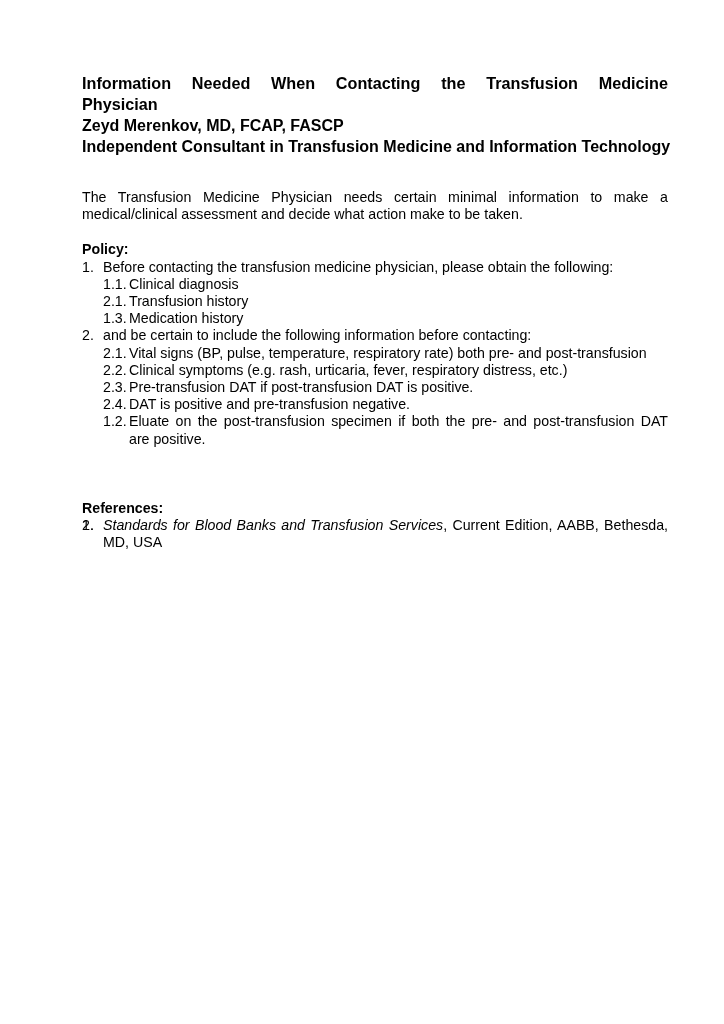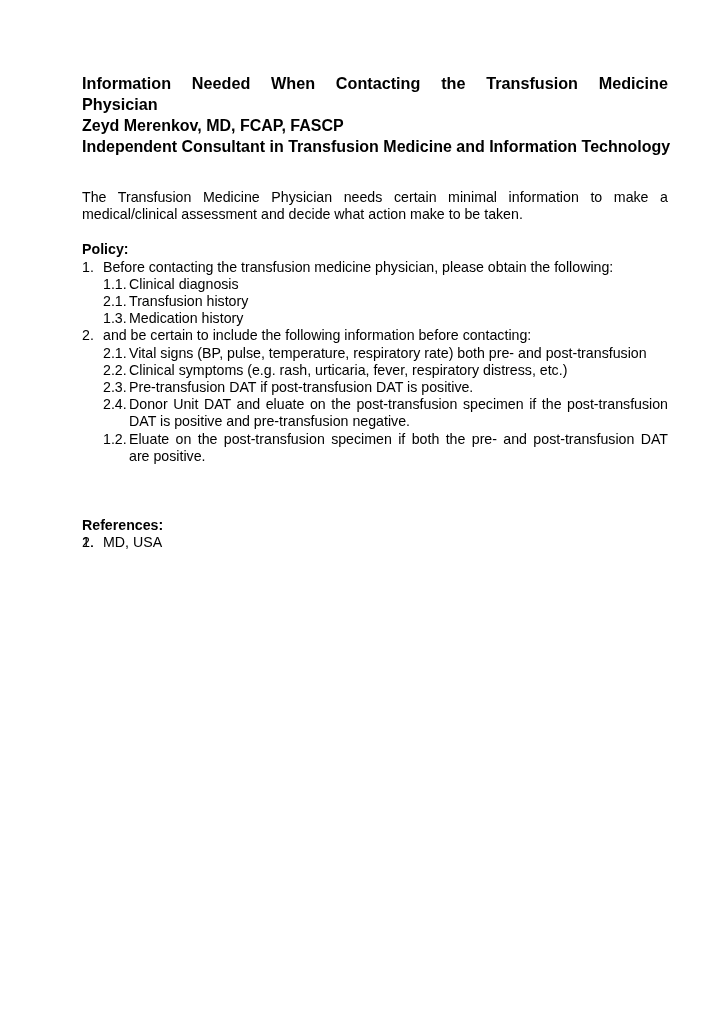--- a/index.html
+++ b/index.html
@@ -150,21 +150,20 @@
           <li>
             <span class="num2">2.2.</span>
             <span>Clinical symptoms (e.g. rash, urticaria, fever, respiratory distress, etc.)</span>
           </li>
           <li>
             <span class="num2">2.3.</span>
             <span>Pre-transfusion DAT if post-transfusion DAT is positive.</span>
           </li>
           <li>
             <span class="num2">2.4.</span>
-            <span class="justify-first">Donor Unit DAT and eluate on the post-transfusion specimen if the post-transfusion</span>
             <span>DAT is positive and pre-transfusion negative.</span>
           </li>
           <li>
             <span class="num2">1.2.</span>
             <span class="justify-first">Eluate on the post-transfusion specimen if both the pre- and post-transfusion DAT</span>
             <span>are positive.</span>
           </li>
         </ol>
       </li>
     </ol>
@@ -173,18 +172,19 @@
   <div class="gap-refs"></div>
 
   <section>
     <p class="section-heading">References:</p>
     <ol class="lvl1">
       <li>
         <span class="num1">1.</span>
       </li>
       <li>
         <span class="num1">2.</span>
+        <span class="justify-first"><em>Standards for Blood Banks and Transfusion Services</em><span>, Current Edition, AABB, Bethesda,</span></span>
         <span>MD, USA</span>
       </li>
     </ol>
   </section>
 
 </div>
 
 </body></html>

